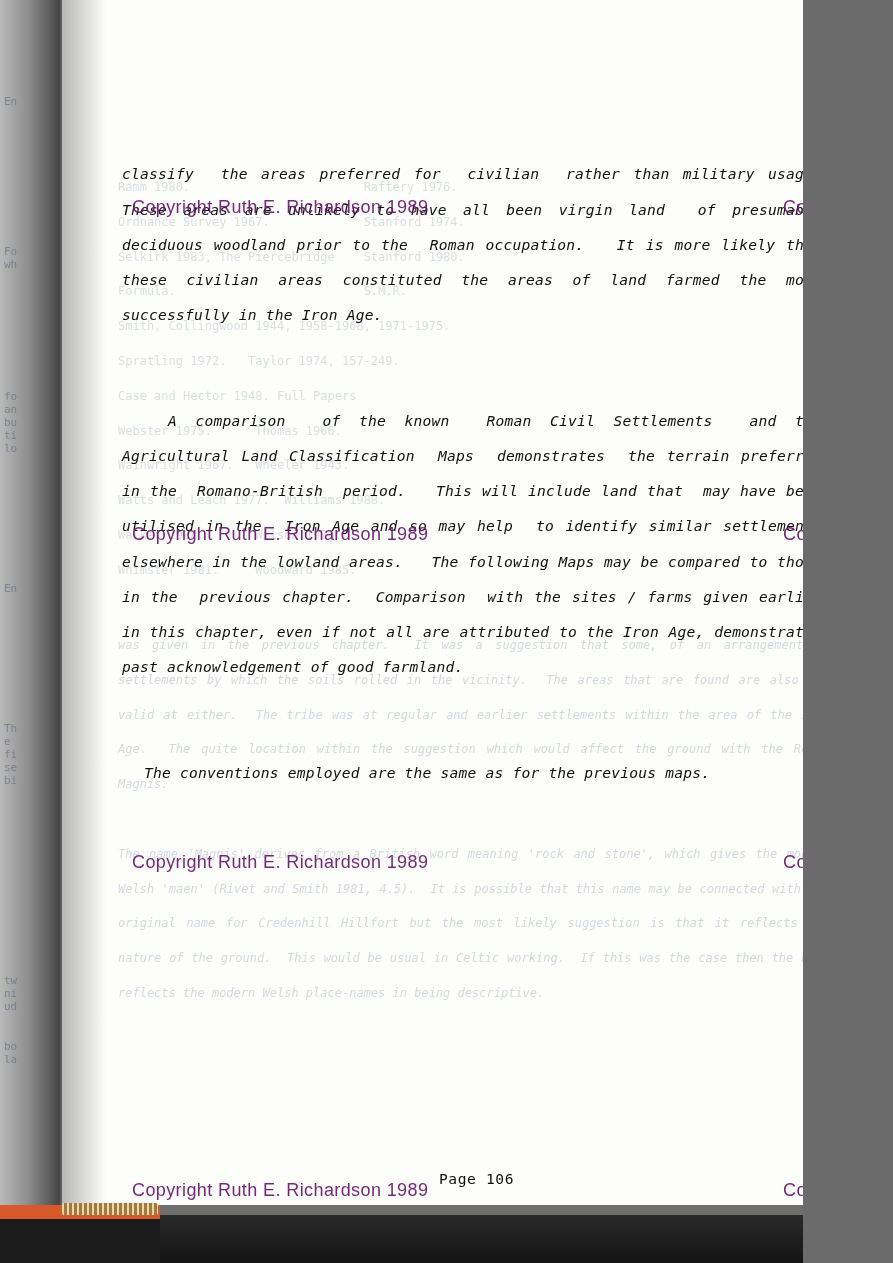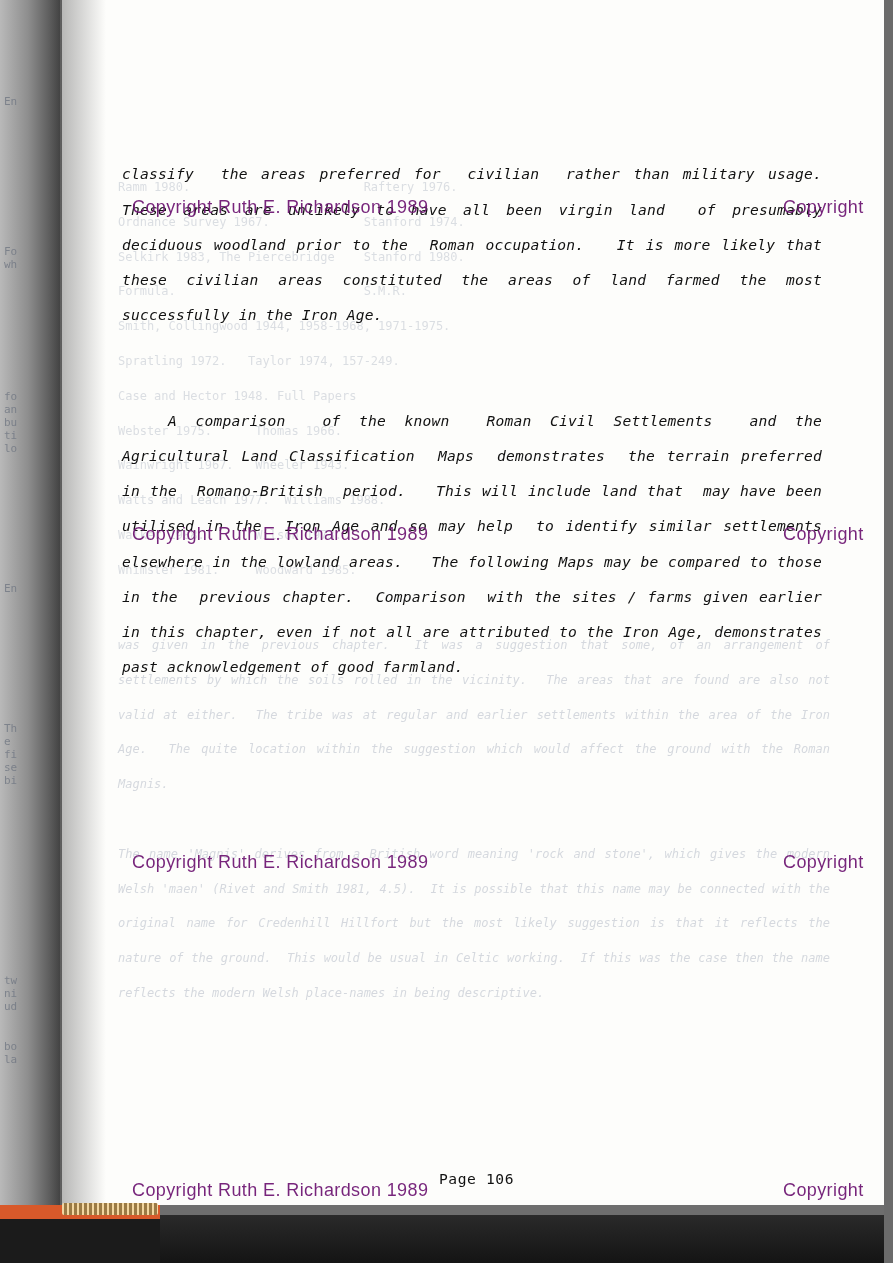--- a/index.html
+++ b/index.html
@@ -2,21 +2,21 @@
 <html><head>
 <meta charset="utf-8">
 <style>
   html, body {
     margin: 0;
     padding: 0;
     background: #6b6b6b;
   }
   #page {
     position: relative;
-    width: 884px;
+    width: 803px;
     height: 1263px;
     overflow: hidden;
     background: #c9c9c9;
     font-family: "DejaVu Sans Mono", monospace;
   }
 
   
   .page-sheet {
     position: absolute;
     left: 60px;
@@ -215,20 +215,21 @@
 Watts and Leach 1977.  Williams 1988.
 Walker 1988.       Wilson 1973.
 Whimster 1981.     Woodward 1985.</div>
   <div class="ghost" id="ghost-body">was given in the previous chapter.  It was a suggestion that some, of an arrangement of settlements by which the soils rolled in the vicinity.  The areas that are found are also not valid at either.  The tribe was at regular and earlier settlements within the area of the Iron Age.  The quite location within the suggestion which would affect the ground with the Roman Magnis.
 
 The name 'Magnis' derives from a British word meaning 'rock and stone', which gives the modern Welsh 'maen' (Rivet and Smith 1981, 4.5).  It is possible that this name may be connected with the original name for Credenhill Hillfort but the most likely suggestion is that it reflects the nature of the ground.  This would be usual in Celtic working.  If this was the case then the name reflects the modern Welsh place-names in being descriptive.</div>
 
   <div class="text-block">
     <p>classify  the areas preferred for  civilian  rather than military usage.   These areas are unlikely to have all been virgin land  of presumably deciduous woodland prior to the  Roman occupation.   It is more likely that these civilian areas constituted the areas of land farmed the most successfully in the Iron Age.</p>
     <p class="indent">A comparison  of the known  Roman Civil Settlements  and the Agricultural Land Classification  Maps  demonstrates  the terrain preferred in the  Romano-British  period.   This will include land that  may have been utilised in the  Iron Age and so may help  to identify similar settlements elsewhere in the lowland areas.   The following Maps may be compared to those in the  previous chapter.  Comparison  with the sites / farms given earlier in this chapter, even if not all are attributed to the Iron Age, demonstrates past acknowledgement of good farmland.</p>
+    <p class="indent-small">The conventions employed are the same as for the previous maps.</p>
   </div>
 
   <div class="watermark wm-1">Copyright Ruth E. Richardson 1989</div>
   <div class="watermark wm-1b">Copyright</div>
   <div class="watermark wm-2">Copyright Ruth E. Richardson 1989</div>
   <div class="watermark wm-2b">Copyright</div>
   <div class="watermark wm-3">Copyright Ruth E. Richardson 1989</div>
   <div class="watermark wm-3b">Copyright</div>
   <div class="watermark wm-4">Copyright Ruth E. Richardson 1989</div>
   <div class="watermark wm-4b">Copyright</div>

